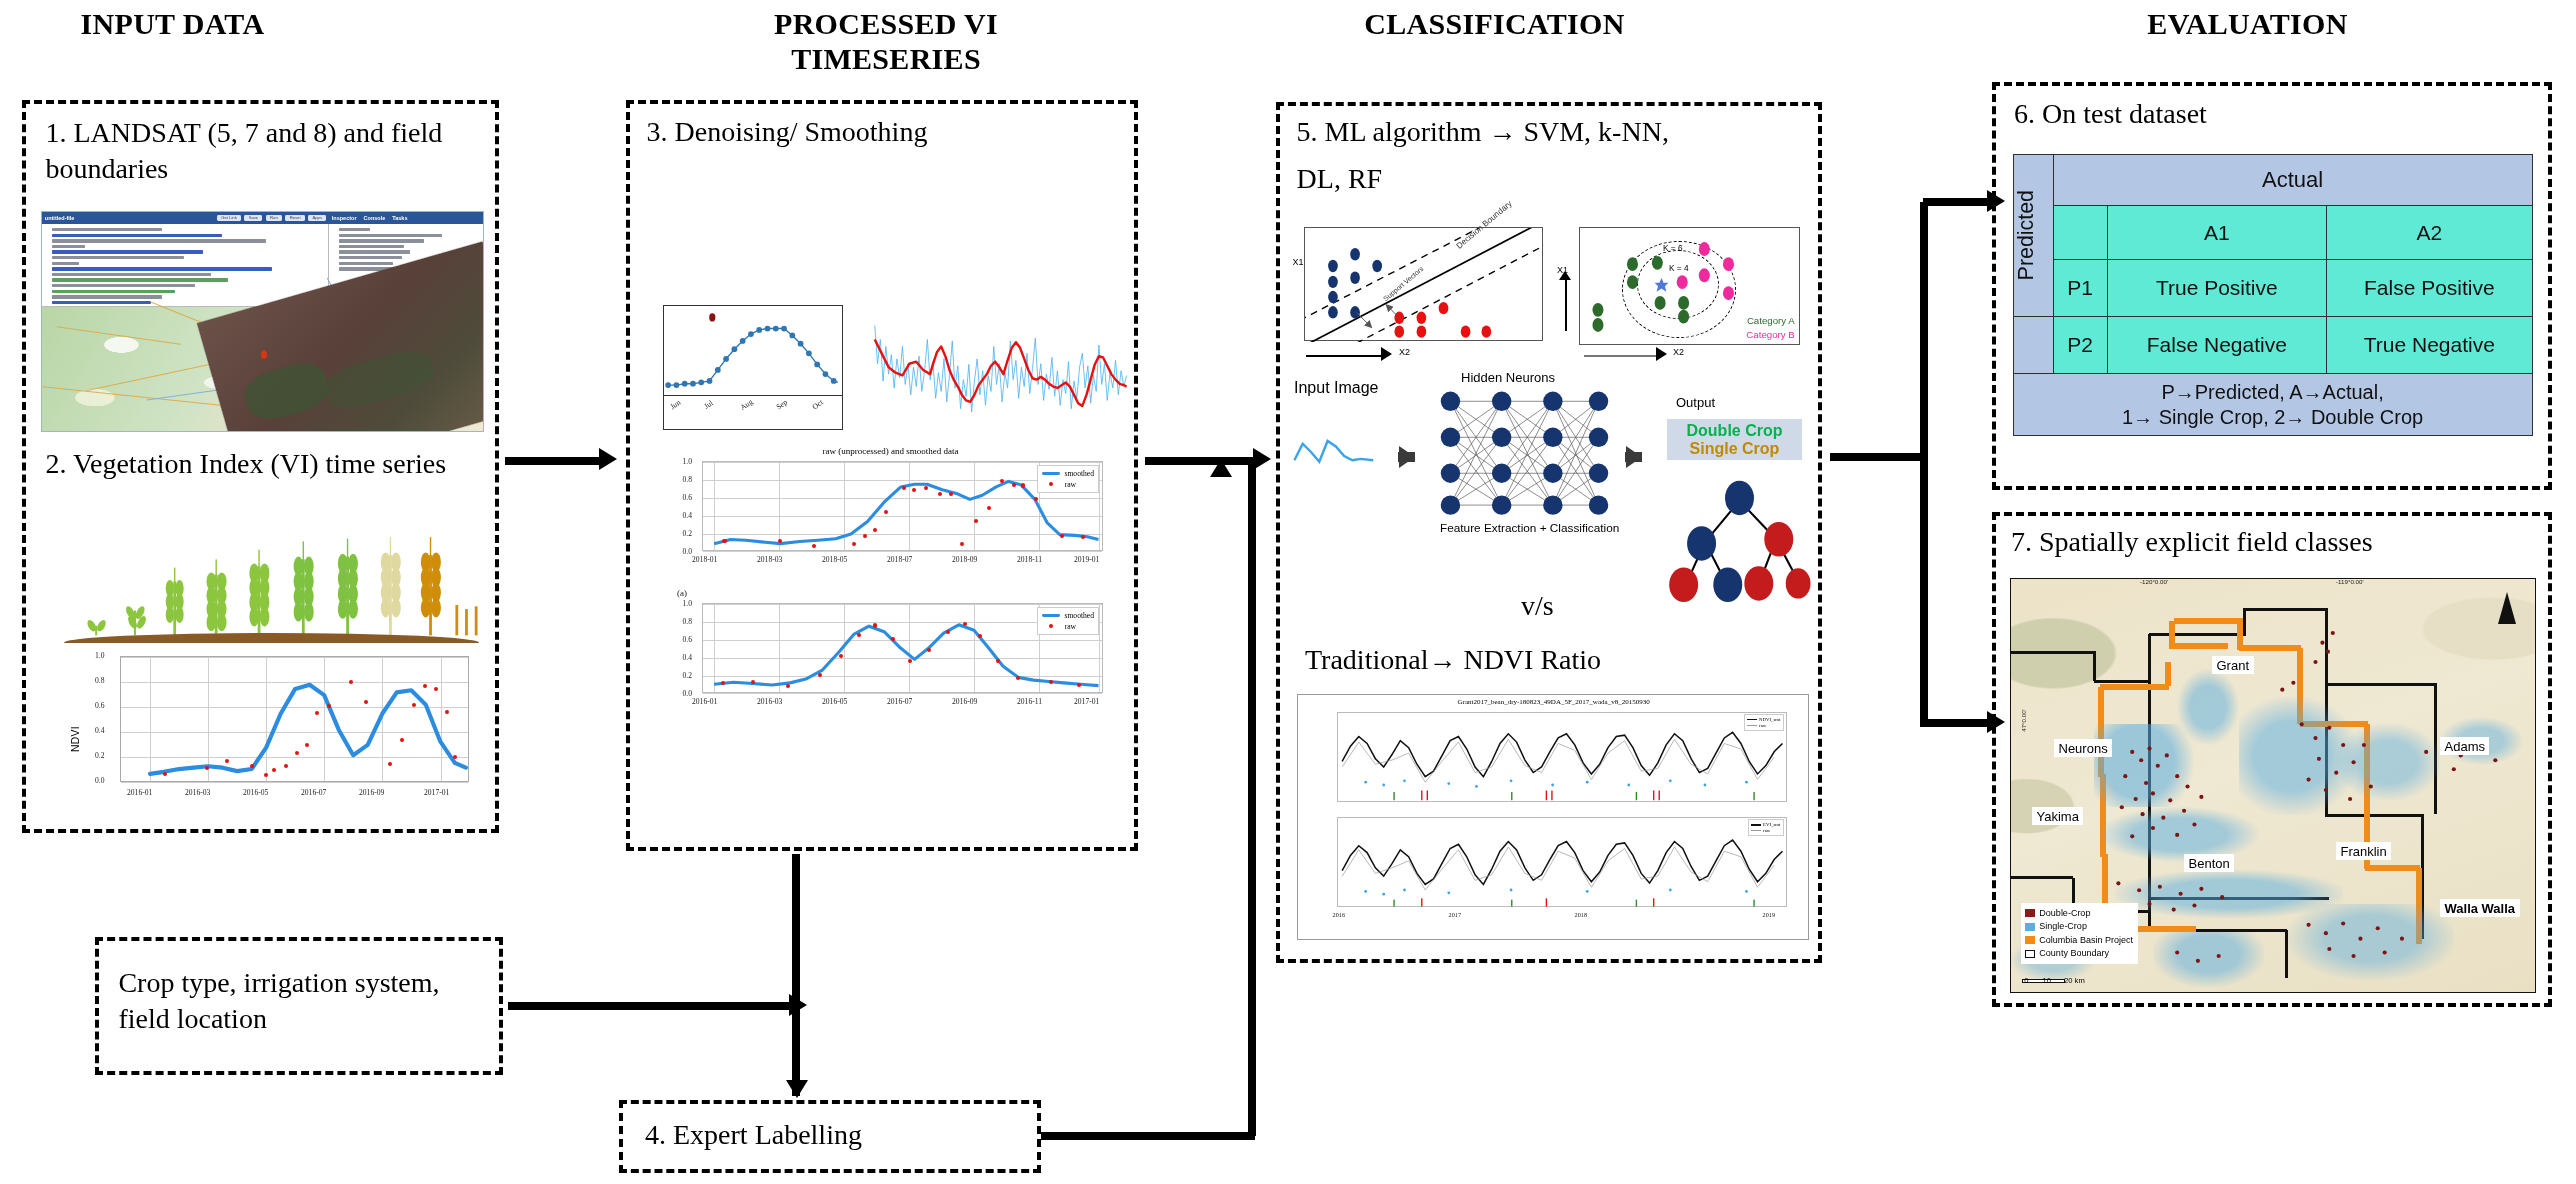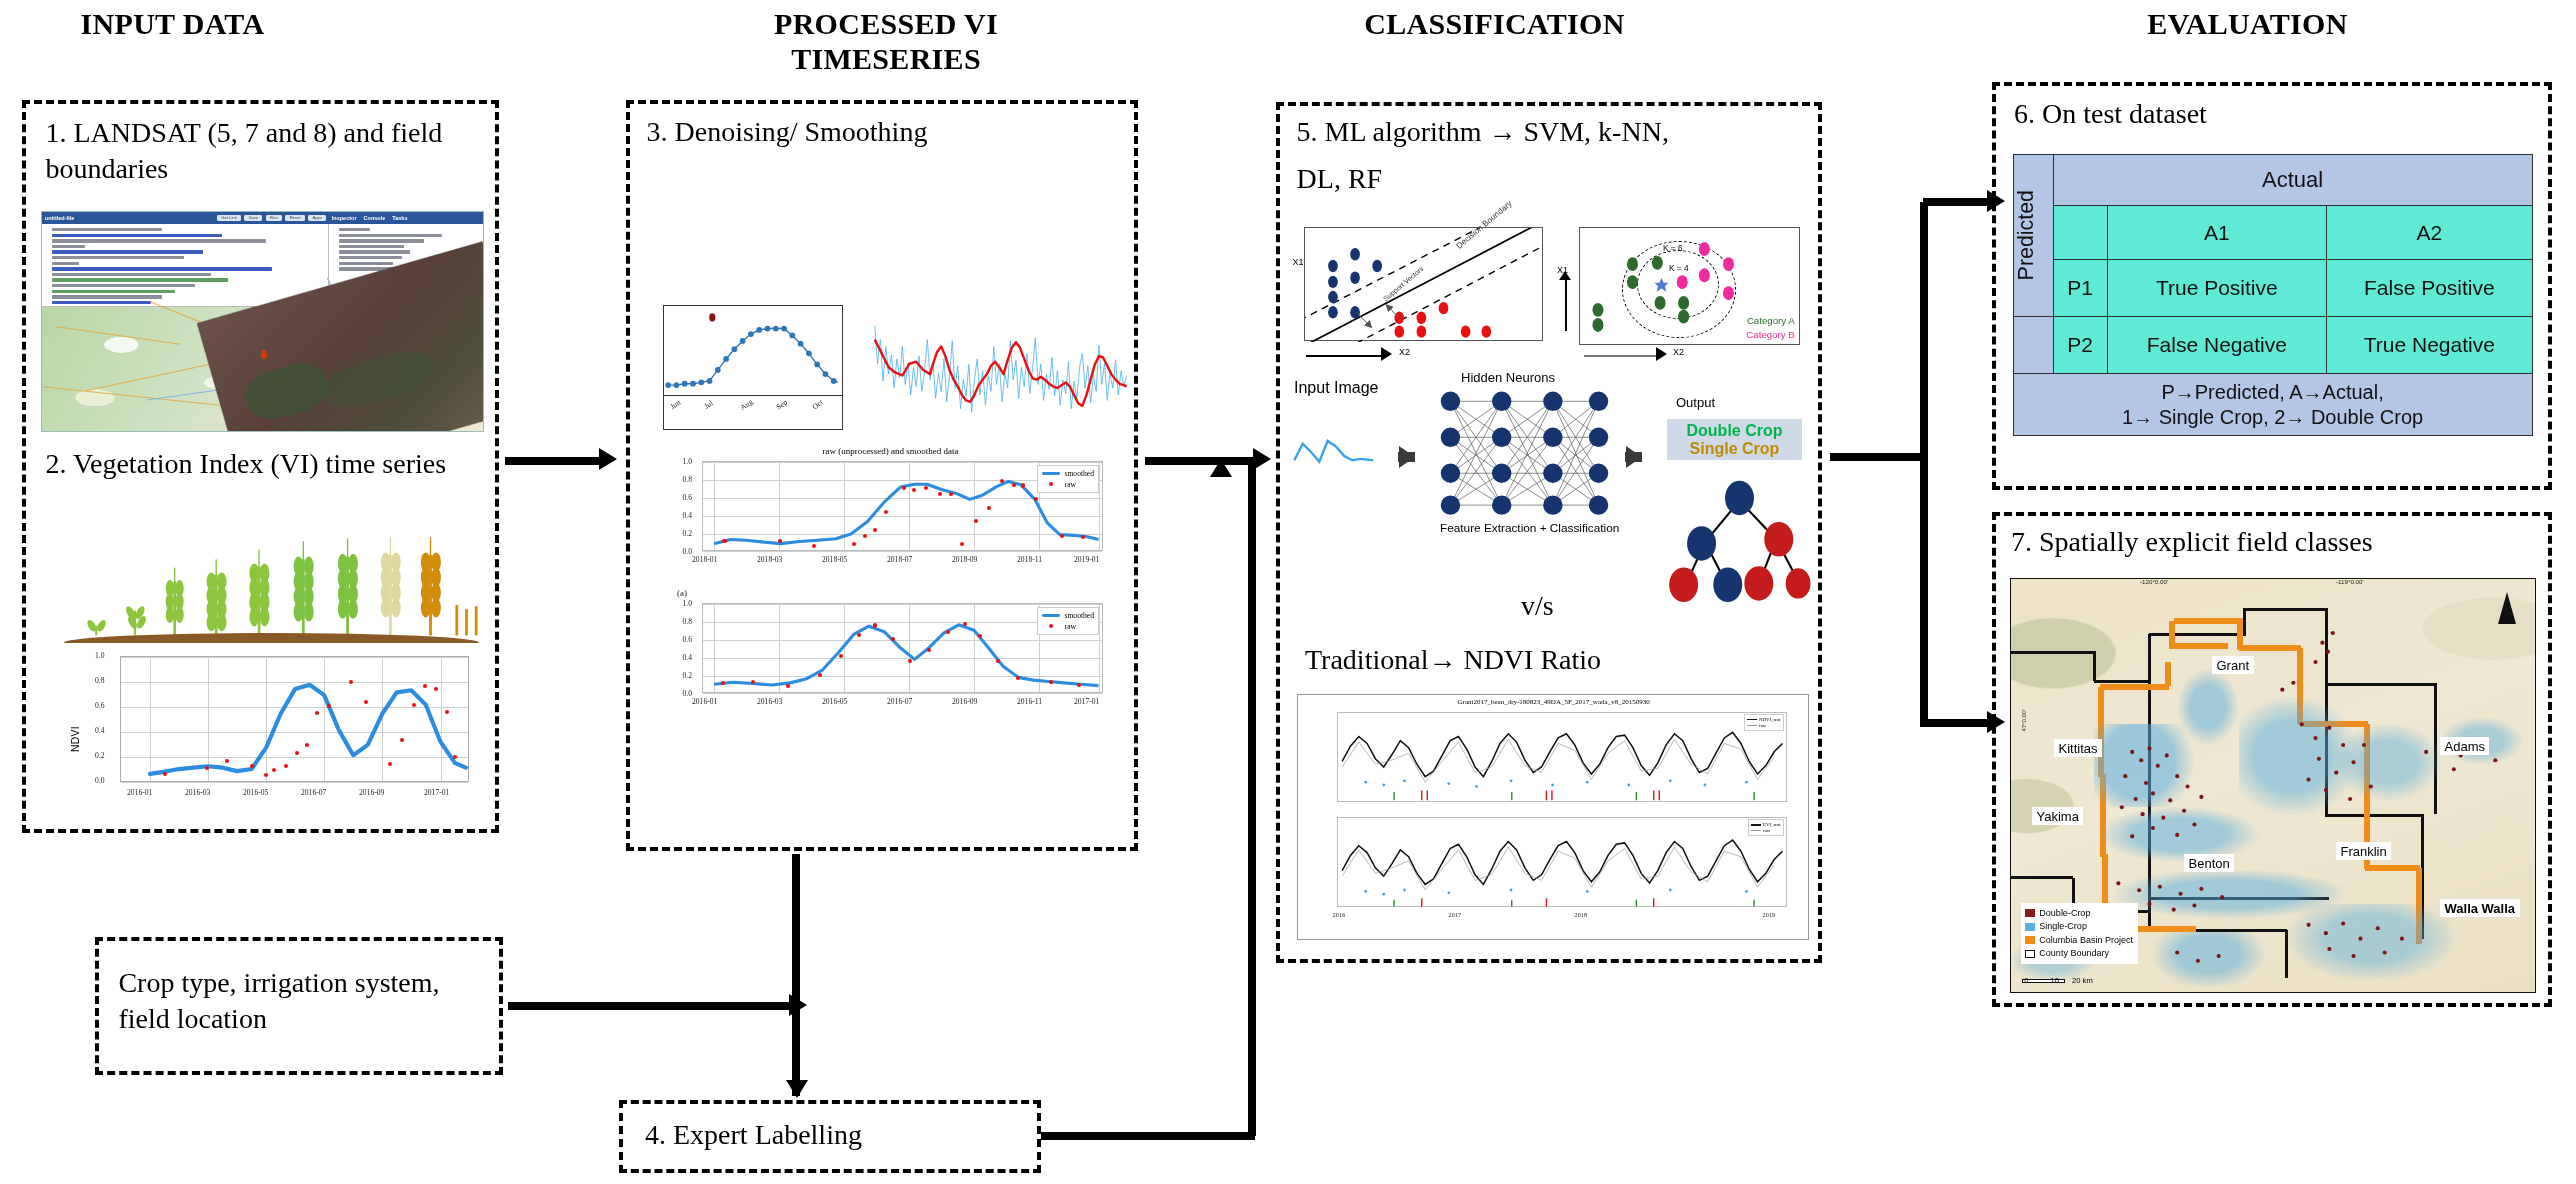--- a/index.html
+++ b/index.html
@@ -1054,21 +1054,21 @@
             <circle cx="650" cy="255" r="3"></circle>
           <circle cx="675" cy="240" r="3"></circle>
             <circle cx="700" cy="262" r="3"></circle>
             <circle cx="640" cy="275" r="3"></circle>
           <circle cx="240" cy="540" r="3"></circle>
             <circle cx="270" cy="552" r="3"></circle>
             <circle cx="300" cy="545" r="3"></circle>
         </g>
       </svg>
 
-      <div class="cnty-lbl" style="left:43px; top:160px;">Kittitas</div>
+      <div class="cnty-lbl" style="left:43px; top:160px;">Neurons</div>
       <div class="cnty-lbl" style="left:201px; top:77px;">Grant</div>
       <div class="cnty-lbl" style="left:429px; top:158px;">Adams</div>
       <div class="cnty-lbl" style="left:21px; top:228px;">Yakima</div>
       <div class="cnty-lbl" style="left:173px; top:275px;">Benton</div>
       <div class="cnty-lbl" style="left:325px; top:263px;">Franklin</div>
       <div class="cnty-lbl" style="left:429px; top:320px;font-weight:bold;">Walla Walla</div>
 
       <div class="northarrow" style="right:19.4px; top:12.5px;"></div>
 
       <div class="map-legend" style="left:9.7px; top:324px;">
@@ -1086,21 +1086,21 @@
           </div>
         <div class="mlrow">
             <span class="sw" style="background:#fff; border:0.7px solid #111;"></span>
           <span>County Boundary</span>
           </div>
       </div>
 
       <div class="scalebar" style="left:11px; bottom:7px;">
         <span class="sbbar"></span>
         <span style="margin-left:-43px;">0</span>
-        <span style="margin-left:20px;">10</span>
+        <span style="margin-left:12px;">10</span>
         <span style="margin-left:11px;">20 km</span>
       </div>
     </div>
   </div>
 
   <div class="arrow-line" style="left:505px; top:457px; width:97px; height:8.3px;"></div>
   <div class="arrow-head" style="left:599px; top:448px;"></div>
 
   <div class="arrow-line" style="left:1145px; top:457px; width:111px; height:8.3px;"></div>
   <div class="arrow-head" style="left:1253px; top:448px;"></div>

